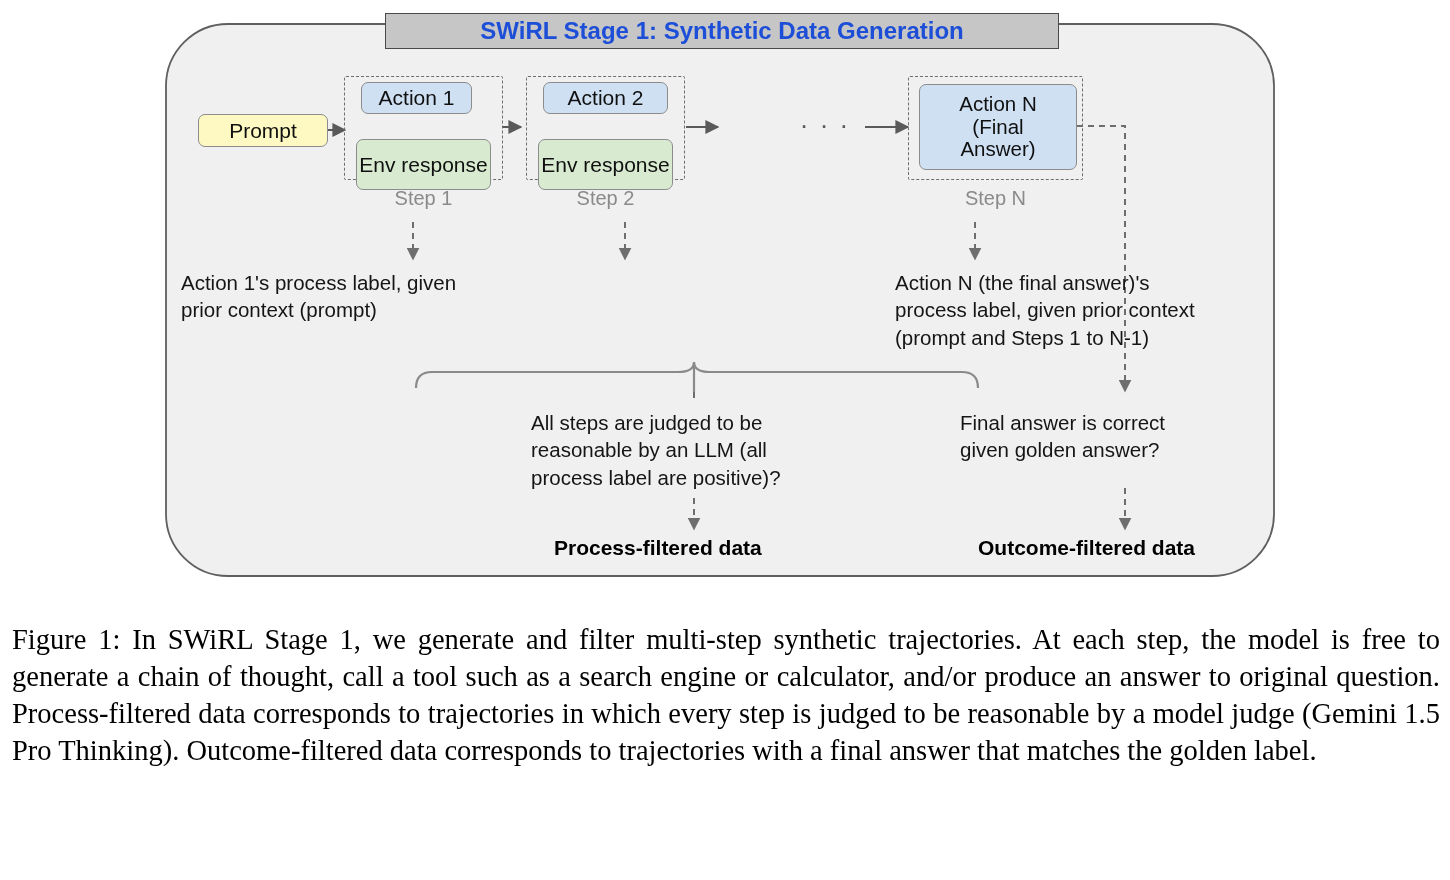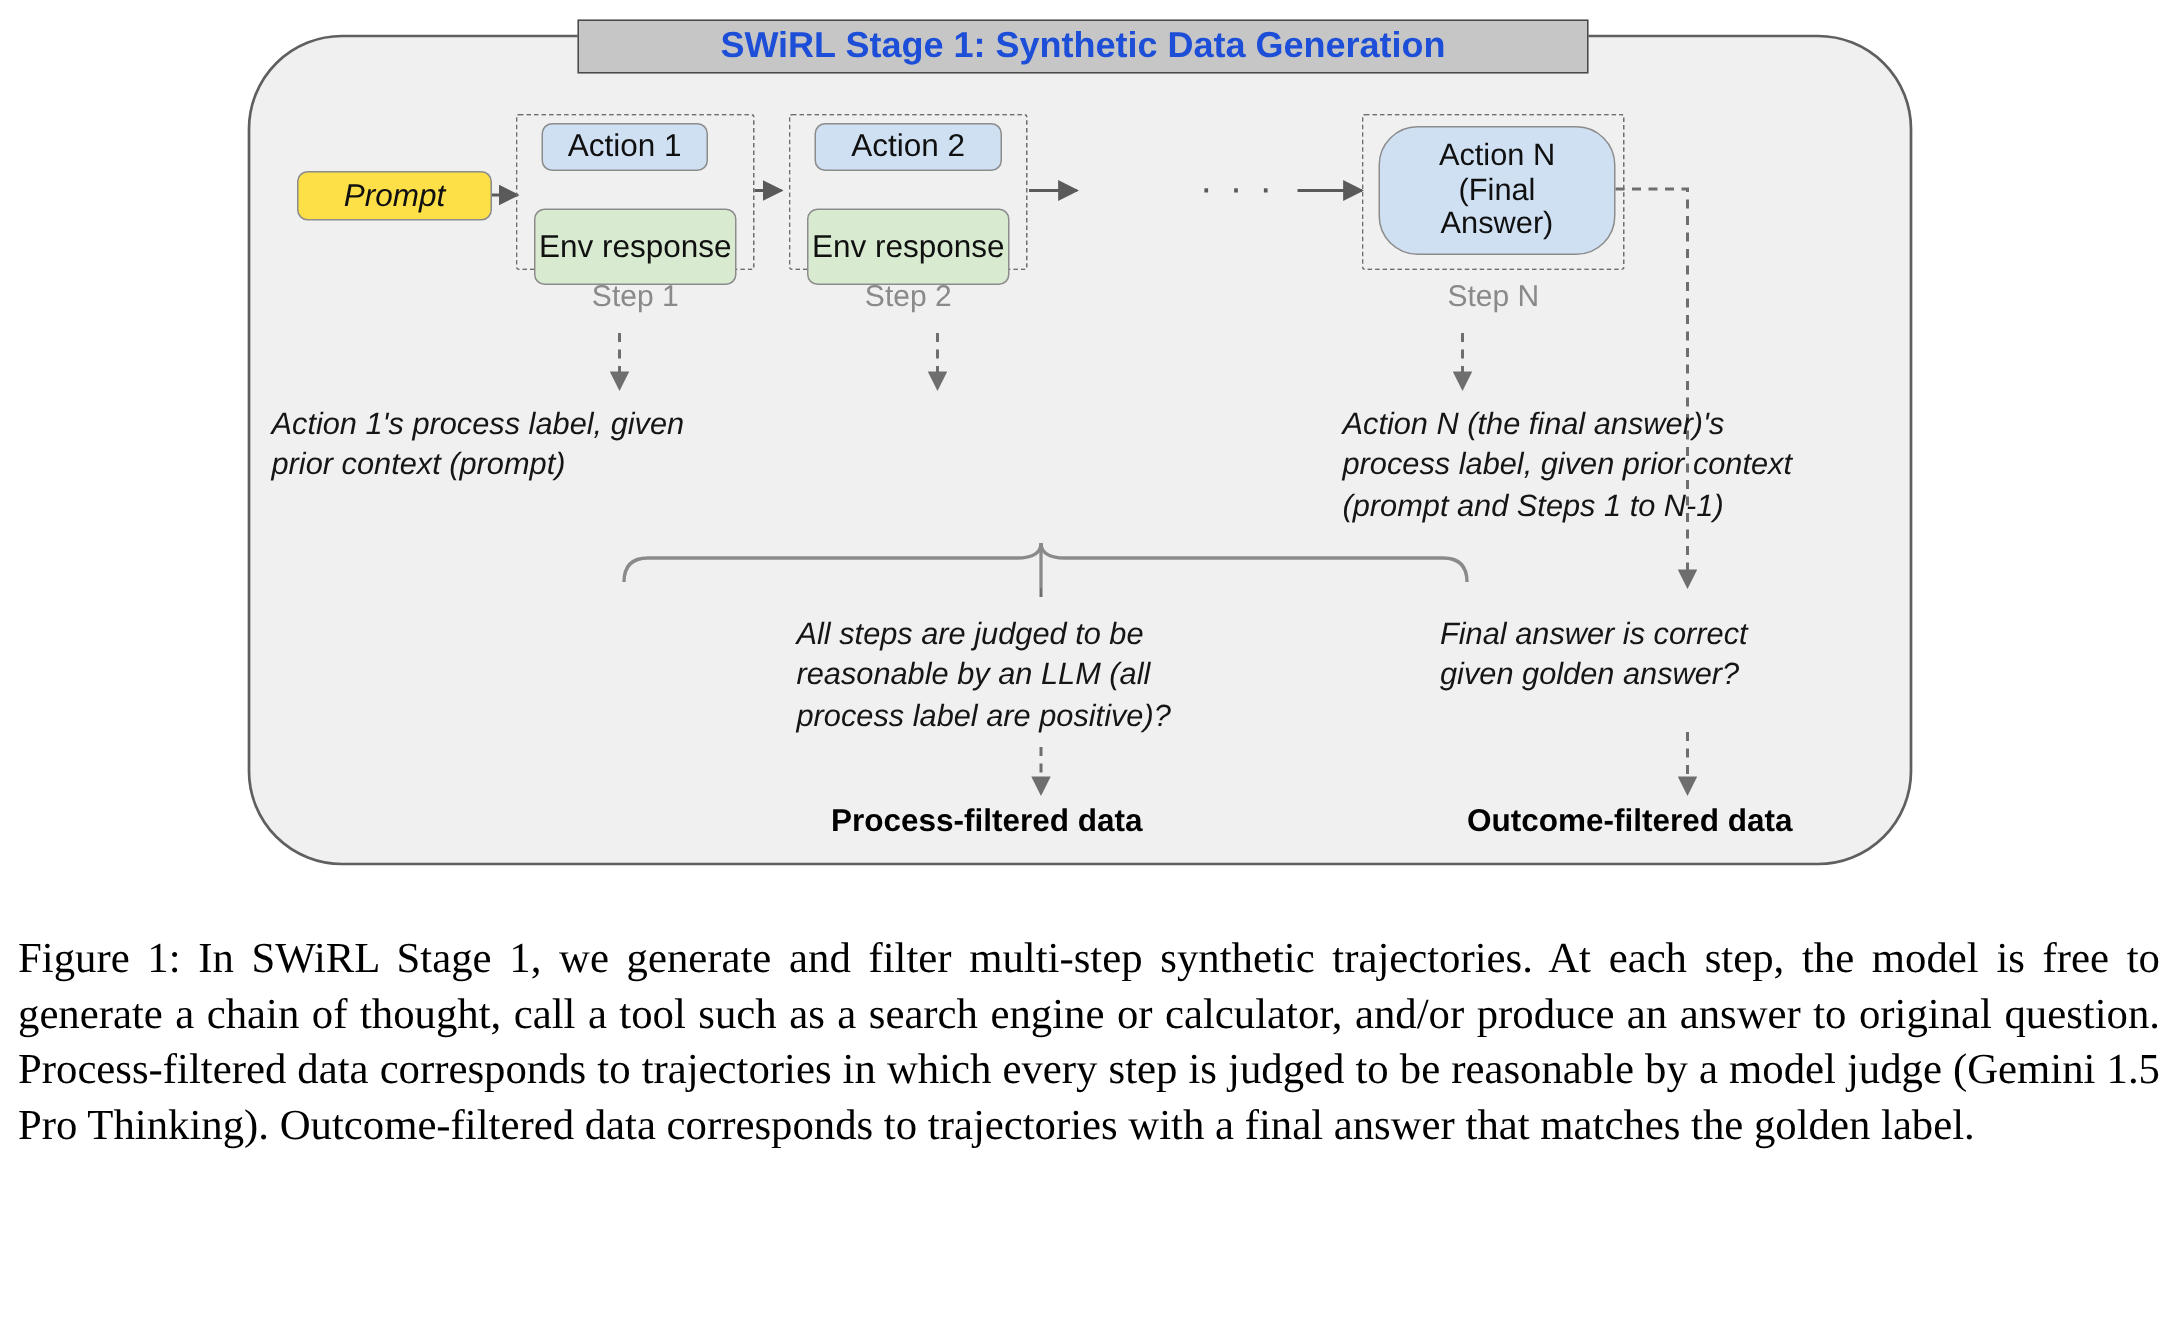--- a/index.html
+++ b/index.html
@@ -41,21 +41,21 @@
     color: #101010;
     line-height: 1.12;
   }
 
   .rbox {
     border: 1.4px solid #8c8c8c;
     border-radius: 7px;
     font-size: 21px;
   }
 
-  .box-prompt   { background: #fde047; font-style: italic; }
+  .box-prompt   { background: #fef9c3; }
   .box-action   { background: #cfe0f2; }
   .box-env      { background: #d8ead0; margin-top: 16px; }
 
   .dashedgroup {
     position: absolute;
     box-sizing: border-box;
     border: 1.6px dashed #6e6e6e;
     border-radius: 2px;
   }
 
@@ -66,21 +66,20 @@
     text-align: center;
     white-space: nowrap;
   }
 
   .ptext {
     position: absolute;
     color: #151515;
     font-size: 20.5px;
     line-height: 1.33;
     white-space: pre-line;
-    font-style: italic;
   }
 
   .btext {
     position: absolute;
     color: #000000;
     font-size: 21px;
     font-weight: bold;
     white-space: nowrap;
   }
 
@@ -174,21 +173,21 @@
   <div class="node rbox box-action" style="left:543px; top:82px; width:125px; height:32px;">Action 2</div>
   <div class="node rbox box-env" style="left:538px; top:123px; width:135px; height:51px;">Env
 response</div>
   <div class="steplabel" style="left:526px; top:187px; width:159px;">Step 2</div>
 
   <div class="node" style="left:780px; top:110px; width:90px; height:32px;
        font-size:26px; color:#5a5a5a; letter-spacing:2px;">· · ·</div>
 
   <div class="dashedgroup" style="left:908px; top:76px; width:175px; height:104px;"></div>
   <div class="node rbox box-action" style="left:919px; top:84px; width:158px; height:86px; font-size:20.5px;
-              white-space:pre-line;border-radius:26px;">Action N
+              white-space:pre-line;">Action N
 (Final
 Answer)</div>
   <div class="steplabel" style="left:908px; top:187px; width:175px;">Step N</div>
 
   <div class="ptext" style="left:181px; top:269px; width:330px;">Action 1's process label, given
 prior context (prompt)</div>
   <div class="ptext" style="left:895px; top:269px; width:390px;">Action N (the final answer)'s
 process label, given prior context
 (prompt and Steps 1 to N-1)</div>
 

